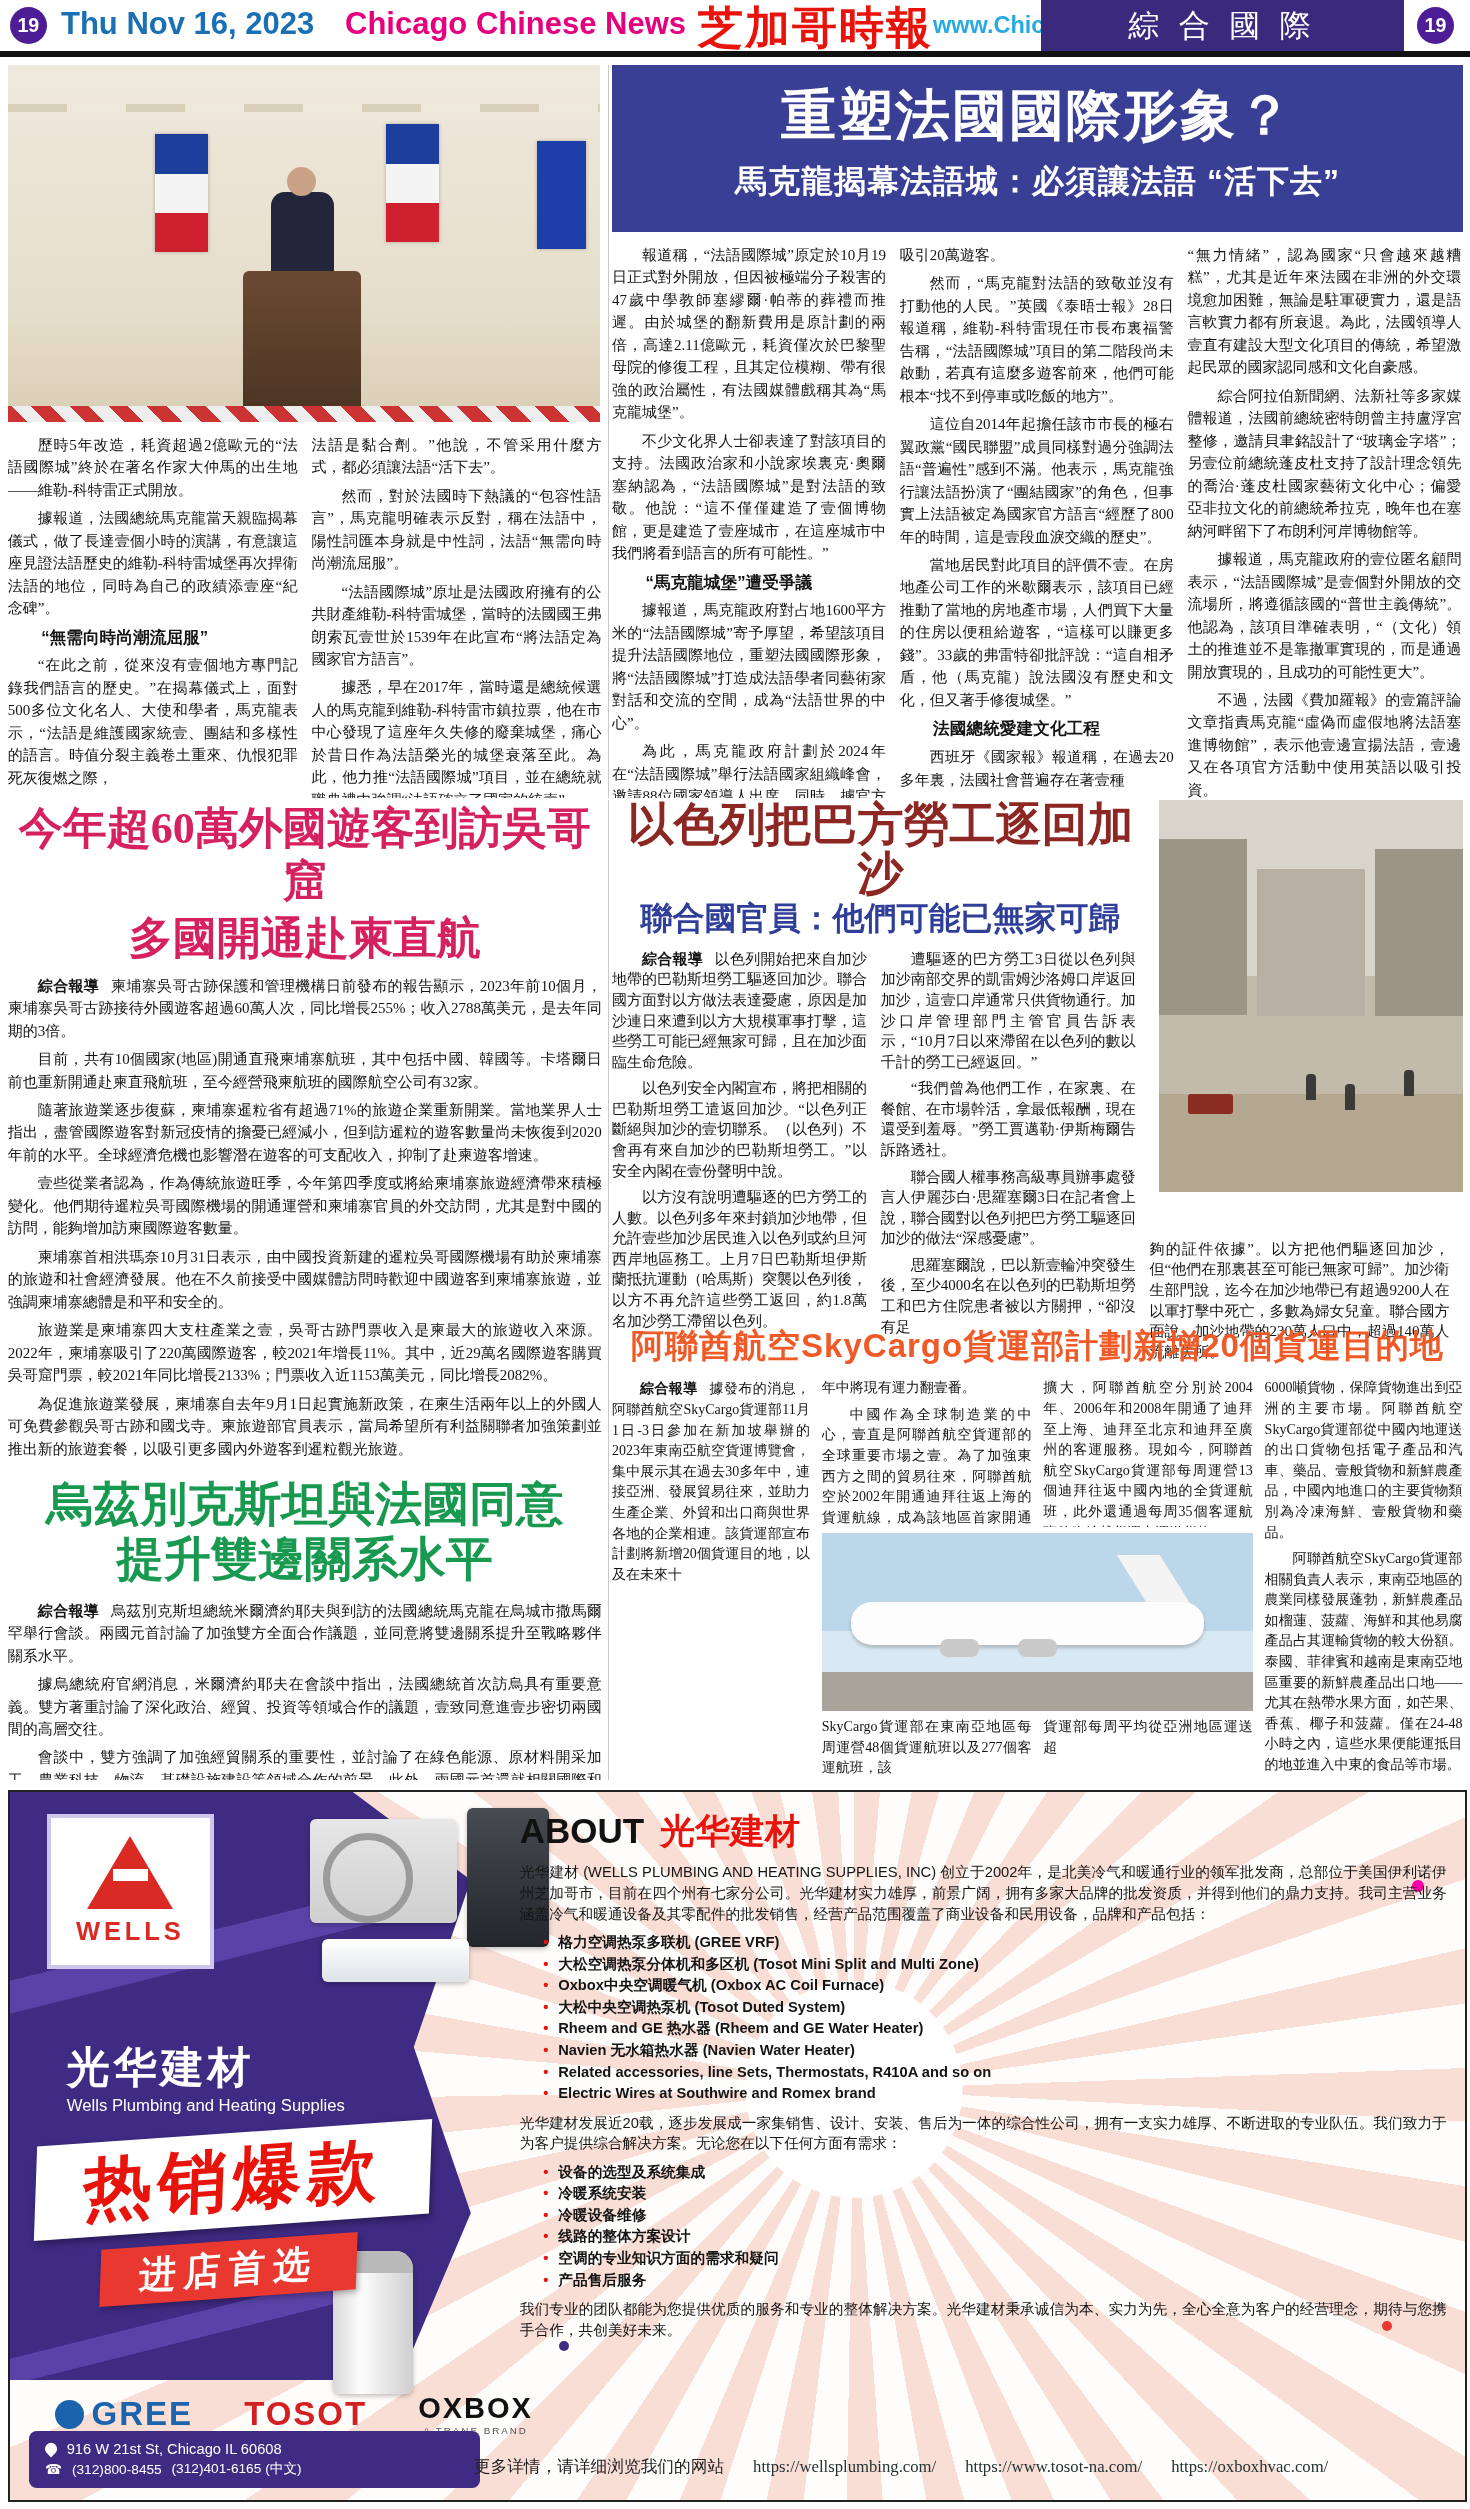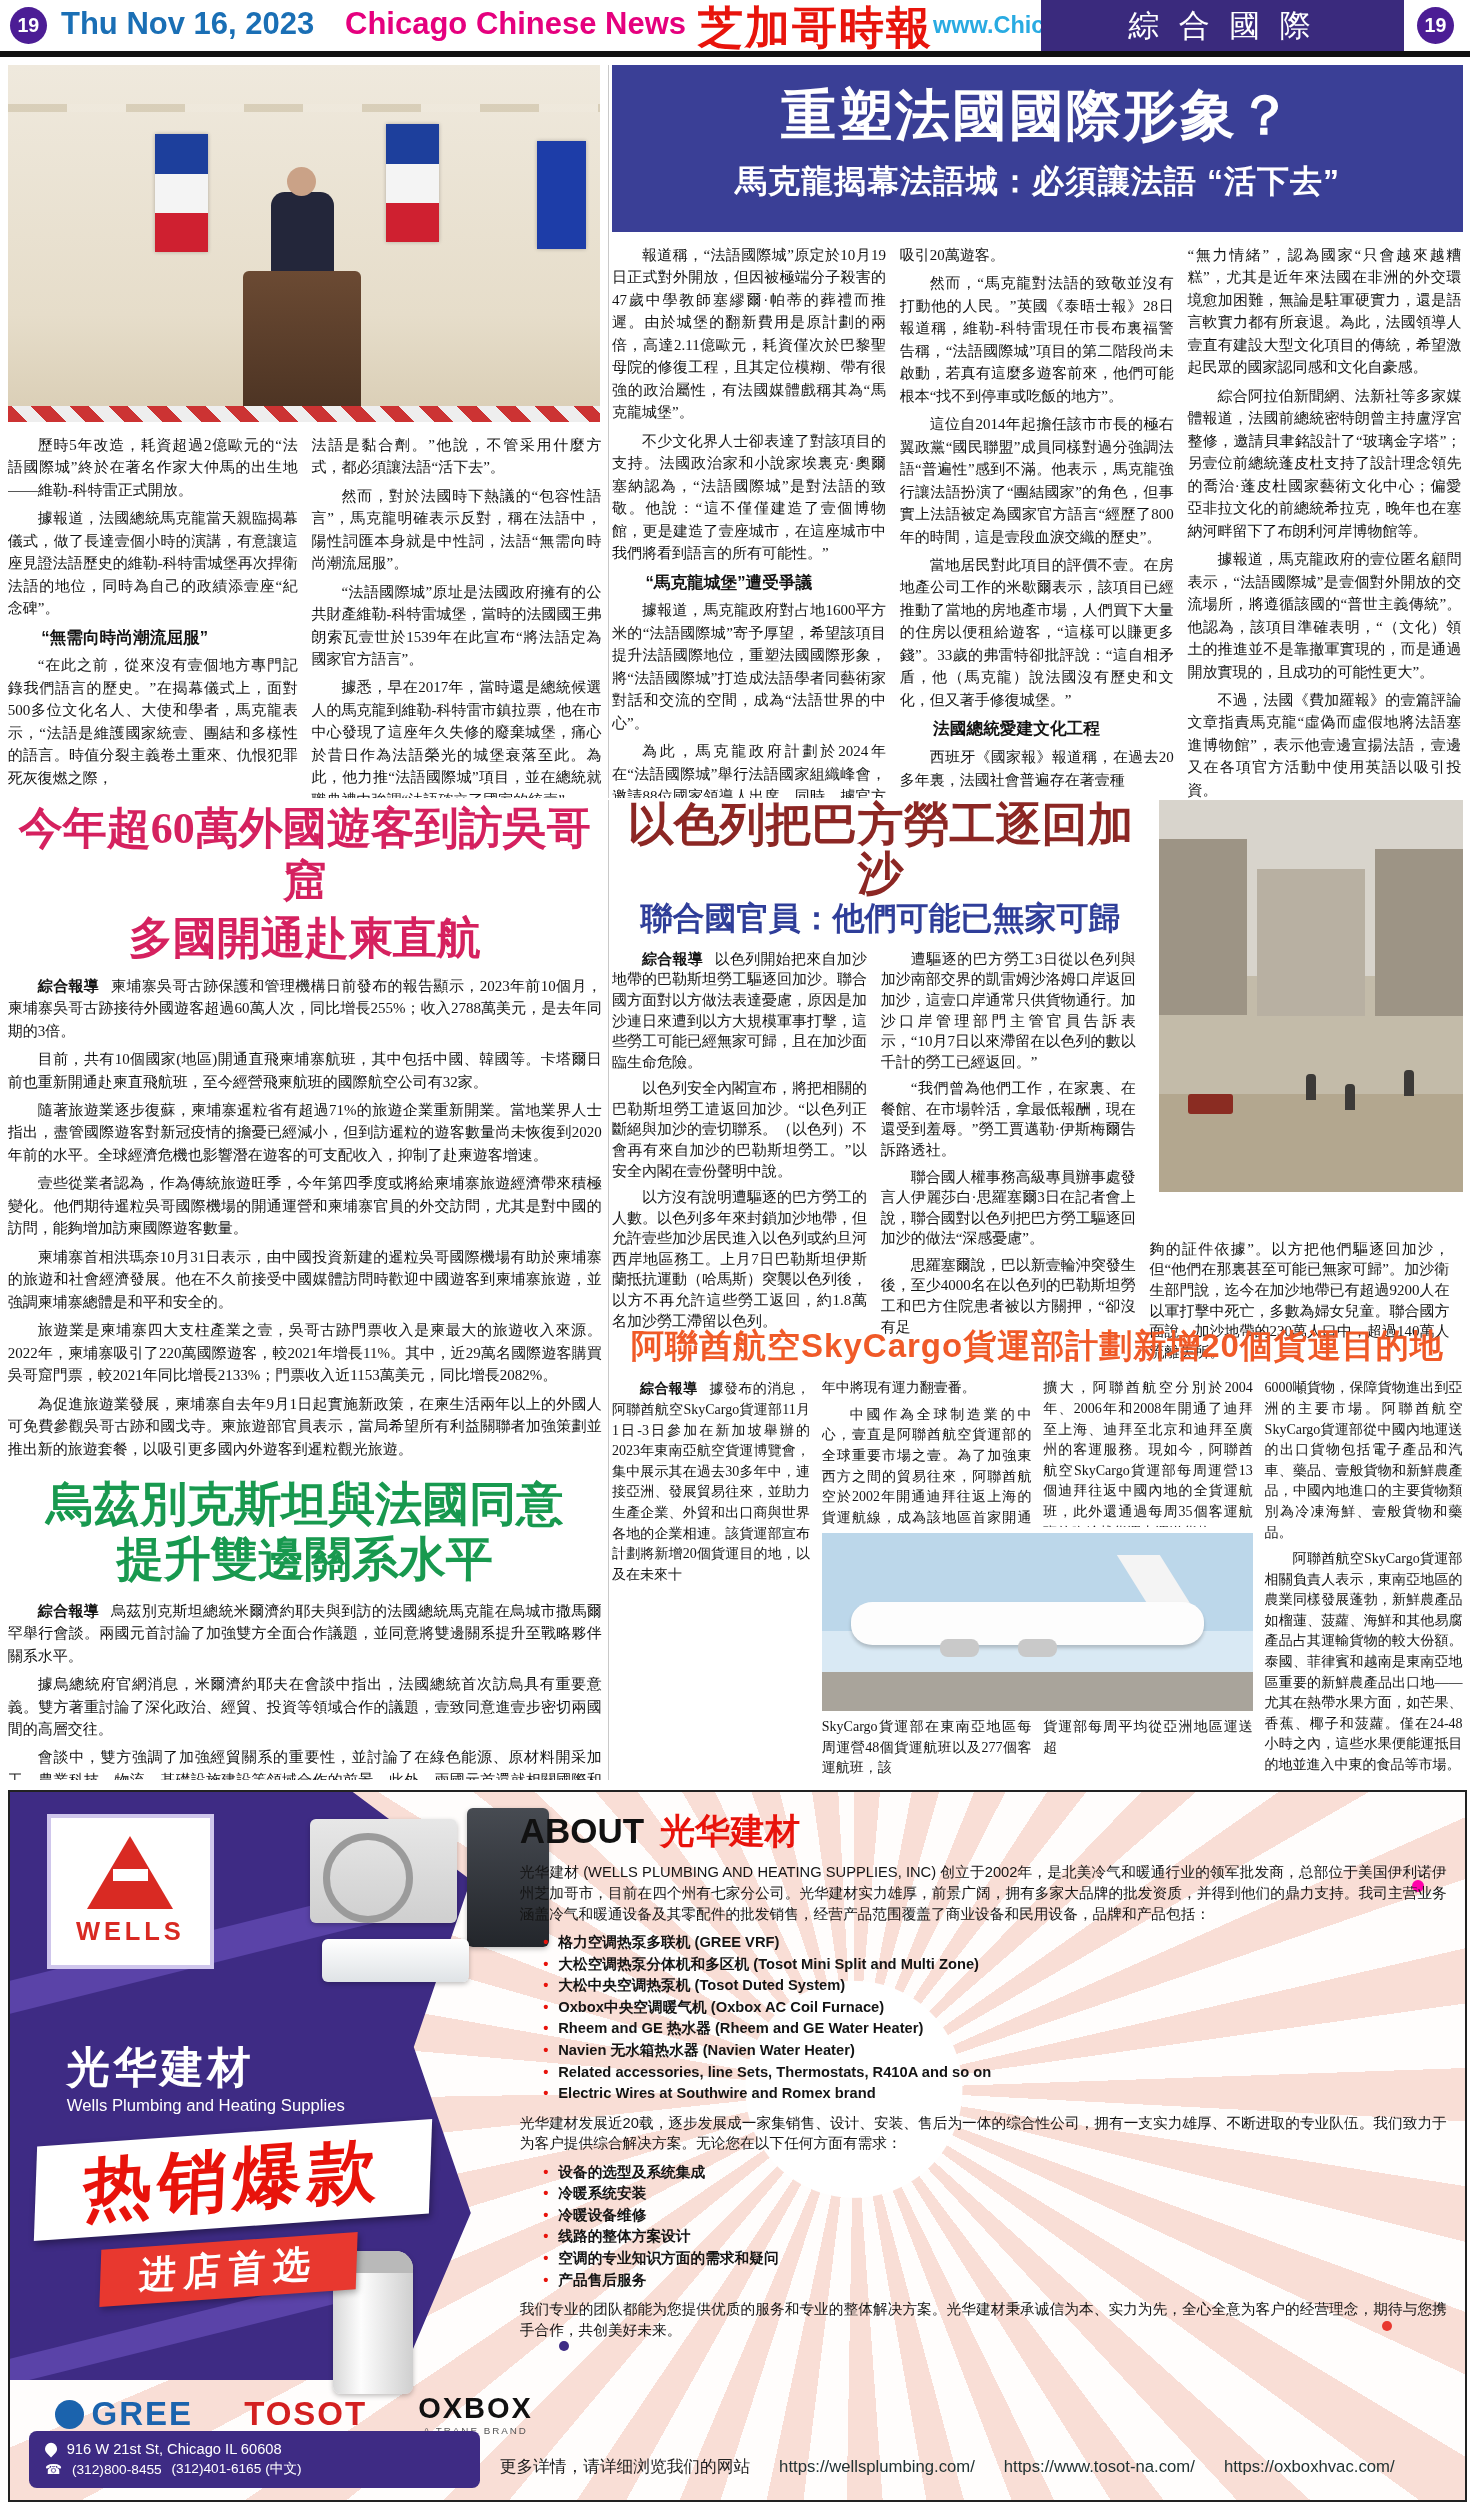--- a/index.html
+++ b/index.html
@@ -122,22 +122,22 @@
   #gree span{color:#1b63ad;font-weight:900;font-size:33px;letter-spacing:2px;}
   #tosot span{color:#d32020;font-weight:900;font-size:33px;letter-spacing:2px;}
   #oxbox{text-align:center;}
   #oxbox .ox1{color:#111;font-weight:900;font-size:29px;letter-spacing:2px;}
   #oxbox .ox2{color:#555;font-size:9.8px;letter-spacing:2px;}
   #contact{position:absolute;left:19.6px;top:639px;width:451px;height:57px;background:#3e2b84;border-radius:7.8px;
            color:#fff;font-size:14.7px;display:flex;flex-direction:column;justify-content:center;gap:3.9px;padding-left:15.7px;box-sizing:border-box;}
   .crow{display:flex;align-items:center;gap:9.8px;}
   .pin{width:11.8px;height:11.8px;border-radius:50% 50% 50% 0;background:#fff;transform:rotate(-45deg);display:inline-block;}
   .tel{font-size:13.7px;}
-  #adfoot{position:absolute;left:490px;top:663px;width:949px;display:flex;align-items:center;gap:29px;
-          font-size:16.7px;color:#222;}
+  #adfoot{position:absolute;left:464px;top:663px;width:949px;display:flex;align-items:center;gap:29px;
+          font-size:16.7px;color:#222;font-family:Liberation Serif, serif;}
   #adfoot .url{color:#233;}
   
   .dot{position:absolute;border-radius:50%;}
 </style>
 </head>
 <body>
 
 <div id="page">
 
   <div id="hdr">
@@ -328,22 +328,22 @@
       </div>
 
     <div id="about">
       <div id="about-h">
         <span class="ab1">ABOUT</span><span class="ab2">光华建材</span>
       </div>
       <p>光华建材 (WELLS PLUMBING AND HEATING SUPPLIES, INC) 创立于2002年，是北美冷气和暖通行业的领军批发商，总部位于美国伊利诺伊州芝加哥市，目前在四个州有七家分公司。光华建材实力雄厚，前景广阔，拥有多家大品牌的批发资质，并得到他们的鼎力支持。我司主营业务涵盖冷气和暖通设备及其零配件的批发销售，经营产品范围覆盖了商业设备和民用设备，品牌和产品包括：</p>
       <ul class="adlist">
         <li>格力空调热泵多联机 (GREE VRF)</li>
         <li>大松空调热泵分体机和多区机 (Tosot Mini Split and Multi Zone)</li>
+        <li>Oxbox中央空调暖气机 (Oxbox AC Coil Furnace)</li>
         <li>大松中央空调热泵机 (Tosot Duted System)</li>
-        <li>Oxbox中央空调暖气机 (Oxbox AC Coil Furnace)</li>
         <li>Rheem and GE 热水器 (Rheem and GE Water Heater)</li>
         <li>Navien 无水箱热水器 (Navien Water Heater)</li>
         <li>Related accessories, line Sets, Thermostats, R410A and so on</li>
         <li>Electric Wires at Southwire and Romex brand</li>
       </ul>
       <p>光华建材发展近20载，逐步发展成一家集销售、设计、安装、售后为一体的综合性公司，拥有一支实力雄厚、不断进取的专业队伍。我们致力于为客户提供综合解决方案。无论您在以下任何方面有需求：</p>
       <ul class="adlist">
         <li>设备的选型及系统集成</li>
         <li>冷暖系统安装</li>
         <li>冷暖设备维修</li>

